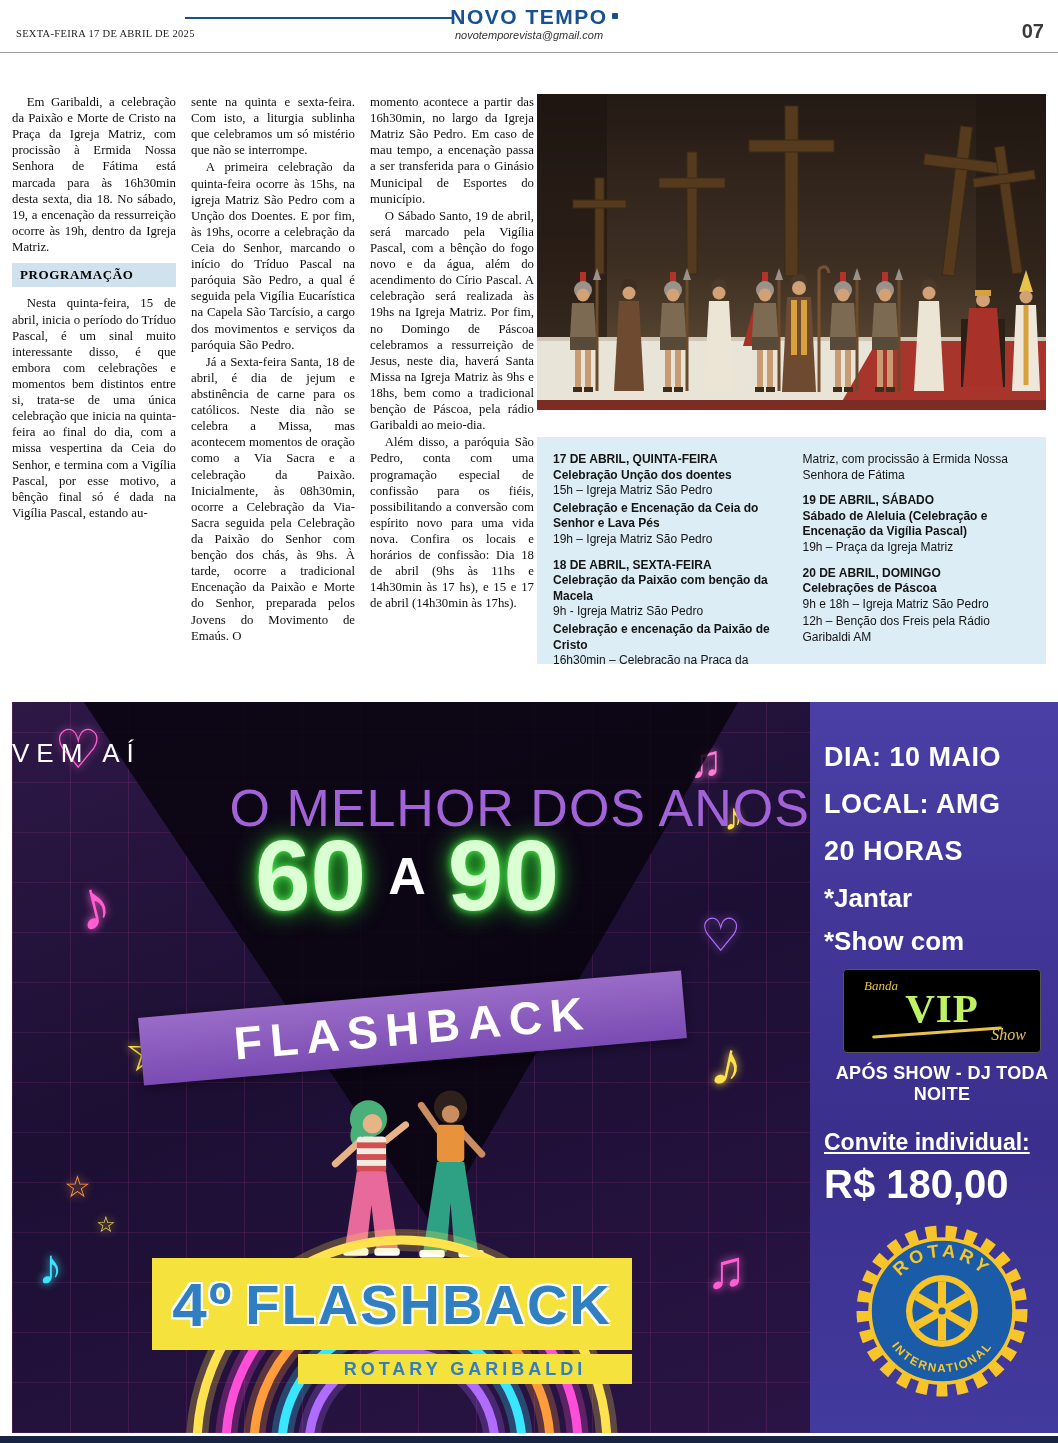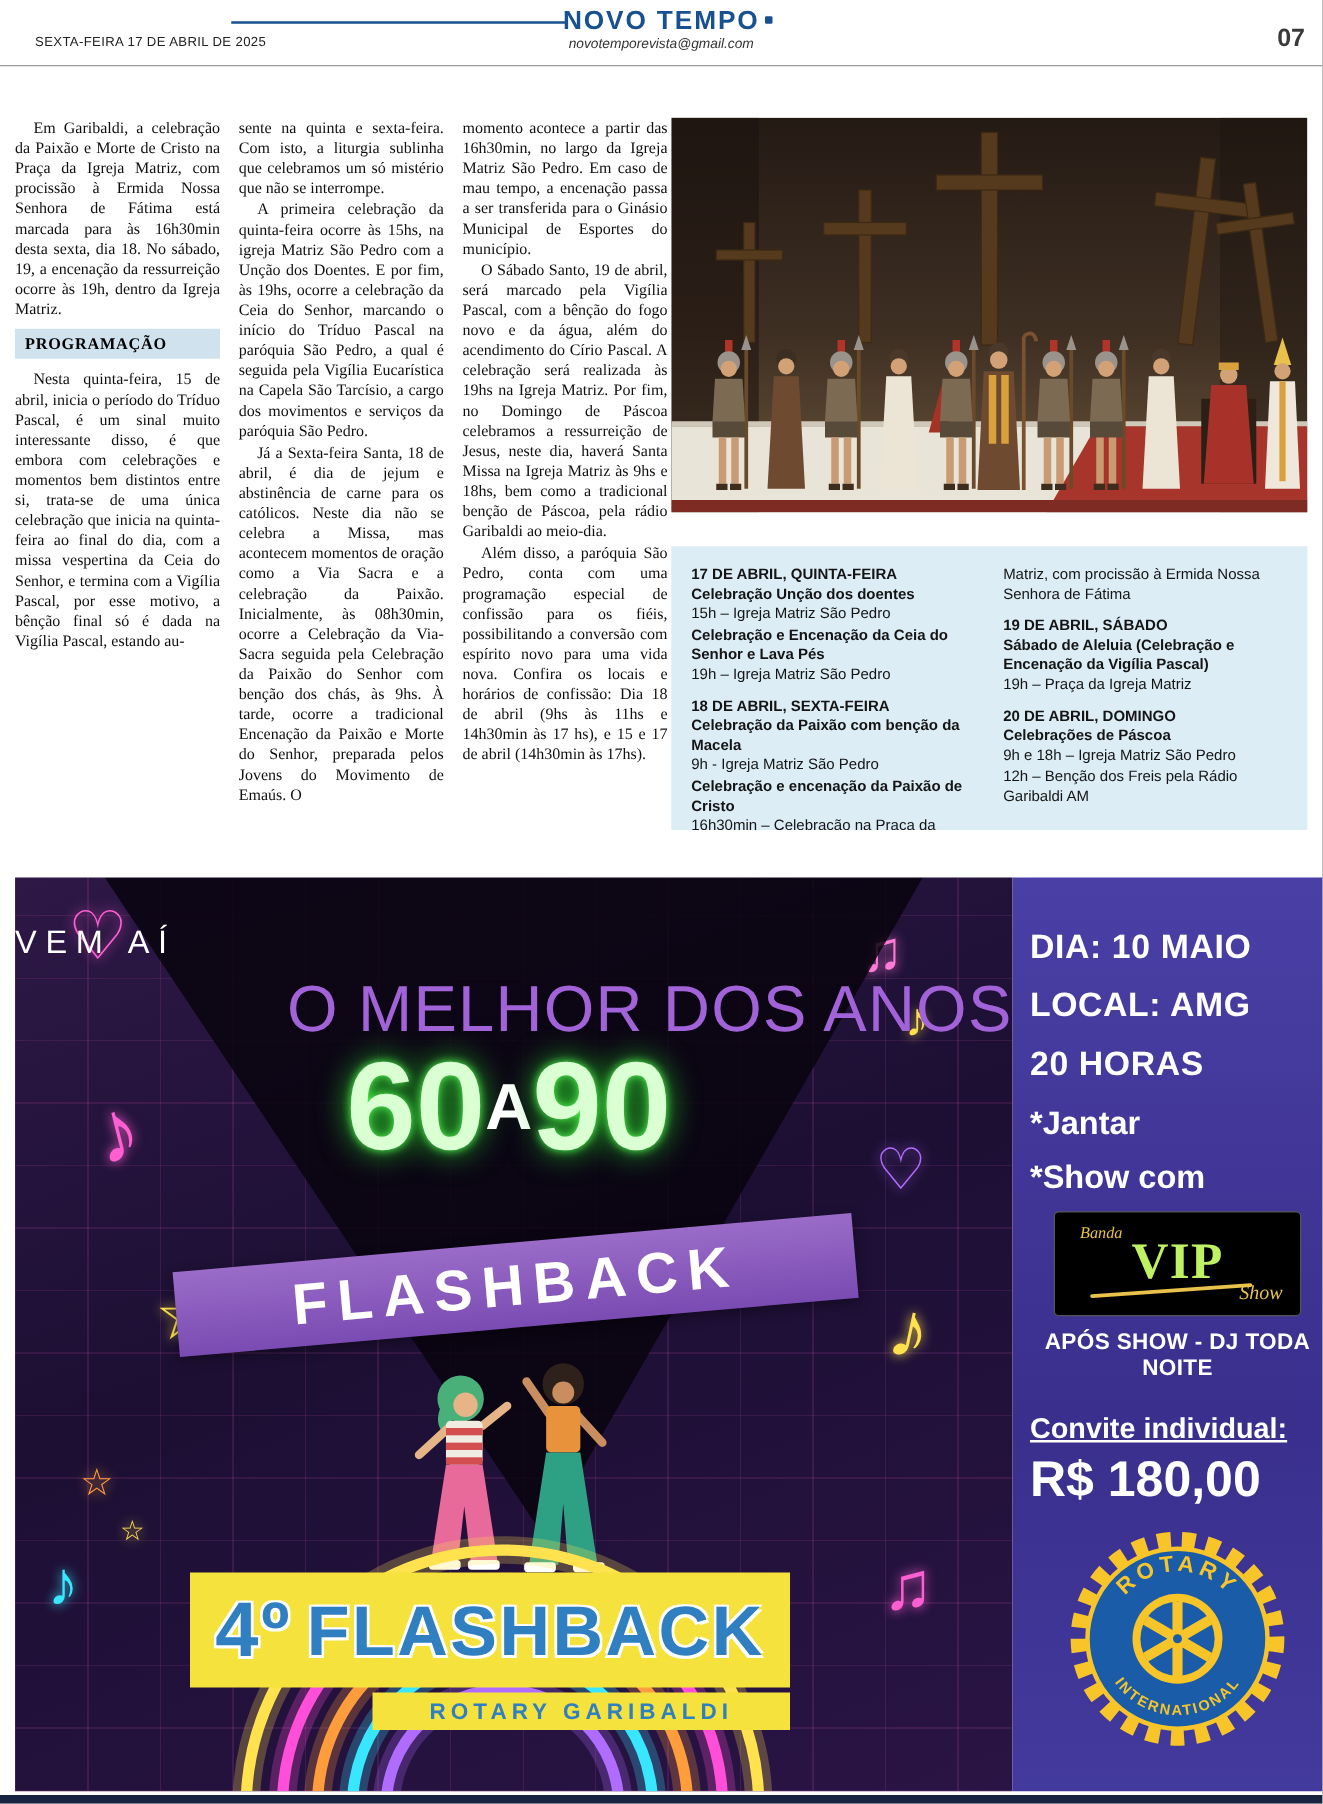--- a/index.html
+++ b/index.html
@@ -5,21 +5,21 @@
   html,body{margin:0;padding:0;background:#8a8a8a;}
   .page{position:relative;width:1058px;height:1443px;background:#ffffff;overflow:hidden;
         font-family:"Liberation Sans",sans-serif;}
 
   
   .masthead{position:absolute;left:0;top:5px;width:100%;text-align:center;}
   .masthead h1{margin:0;font-size:21px;font-weight:700;color:#17518f;letter-spacing:1.5px;}
   .mast-line{position:absolute;left:185px;top:17px;width:268px;height:2px;background:#17518f;}
   .mast-dot{position:absolute;left:612px;top:13px;width:6px;height:6px;background:#17518f;border-radius:1px;}
   .mast-email{position:absolute;left:0;top:29px;width:100%;text-align:center;font-style:italic;font-size:11px;color:#333;}
-  .page-date{position:absolute;left:28px;top:28px;font-size:10.5px;letter-spacing:.3px;color:#222;}
+  .page-date{position:absolute;left:16px;top:28px;font-size:10.5px;letter-spacing:.3px;color:#222;font-family:Liberation Serif, serif;}
   .page-number{position:absolute;right:14px;top:20px;font-size:20px;font-weight:700;color:#3a3a3a;}
   .header-rule{position:absolute;left:0;top:52px;width:100%;height:1px;background:#9a9a9a;}
   .bottom-bar{position:absolute;left:0;bottom:0;width:100%;height:7px;background:#182341;}
 
   
   .article{position:absolute;left:12px;top:94px;width:522px;height:604px;display:flex;gap:15px;overflow:hidden;}
   .col{flex:1;font-family:"Liberation Serif",serif;font-size:12.8px;line-height:1.26;text-align:justify;color:#0f0f0f;}
   .col p{margin:0 0 1px;text-indent:1.15em;}
   .col p.first{text-indent:0;}
   .prog-head{margin:8px 0;background:#cfe2ee;padding:4px 8px;font-weight:700;font-size:13px;
@@ -44,22 +44,22 @@
   .ad-grid{position:absolute;inset:0;
            background-image:repeating-linear-gradient(90deg,rgba(255,90,200,.13) 0 1px,transparent 1px 58px),
                             repeating-linear-gradient(0deg,rgba(255,90,200,.11) 0 1px,transparent 1px 50px);}
   .wedge{position:absolute;left:0;top:0;width:100%;height:527px;
          clip-path:polygon(9% 0,91% 0,53% 100%);background:rgba(8,4,14,.85);}
   .doodle{position:absolute;line-height:1;text-shadow:0 0 9px currentColor;}
   .ad-teaser{position:absolute;left:0;top:36px;width:798px;color:#fff;
              font-size:26px;letter-spacing:7px;}
   .ad-headline{position:absolute;left:0;top:76px;width:798px;text-align:right;color:#a263d8;
                font-size:52px;font-weight:400;letter-spacing:1px;}
-  .ad-decade{position:absolute;left:0;top:126px;width:790px;display:flex;justify-content:center;
-             align-items:center;}
+  .ad-decade{position:absolute;left:0;top:116px;width:790px;display:flex;justify-content:center;
+             align-items:center;gap:22px;}
   .decade-num{font-size:100px;font-weight:700;color:#d9ffd2;text-shadow:0 0 8px #53ff53,0 0 26px #2bd82b;}
   .decade-a{font-size:52px;font-weight:700;color:#fff;}
   .flash-banner{position:absolute;left:128px;top:292px;width:545px;height:68px;
                 background:linear-gradient(180deg,#9a6cc8,#7a4bb2);transform:rotate(-5deg);
                 display:flex;align-items:center;justify-content:center;box-shadow:0 3px 10px rgba(0,0,0,.4);}
   .flash-banner span{color:#fff;font-weight:700;font-size:46px;letter-spacing:8px;}
   .dancers{position:absolute;left:292px;top:366px;}
   .arcs{position:absolute;left:120px;top:519px;}
   .event-banner{position:absolute;left:140px;top:556px;width:480px;height:92px;background:#f5e23c;
                 display:flex;align-items:center;justify-content:center;gap:12px;}

